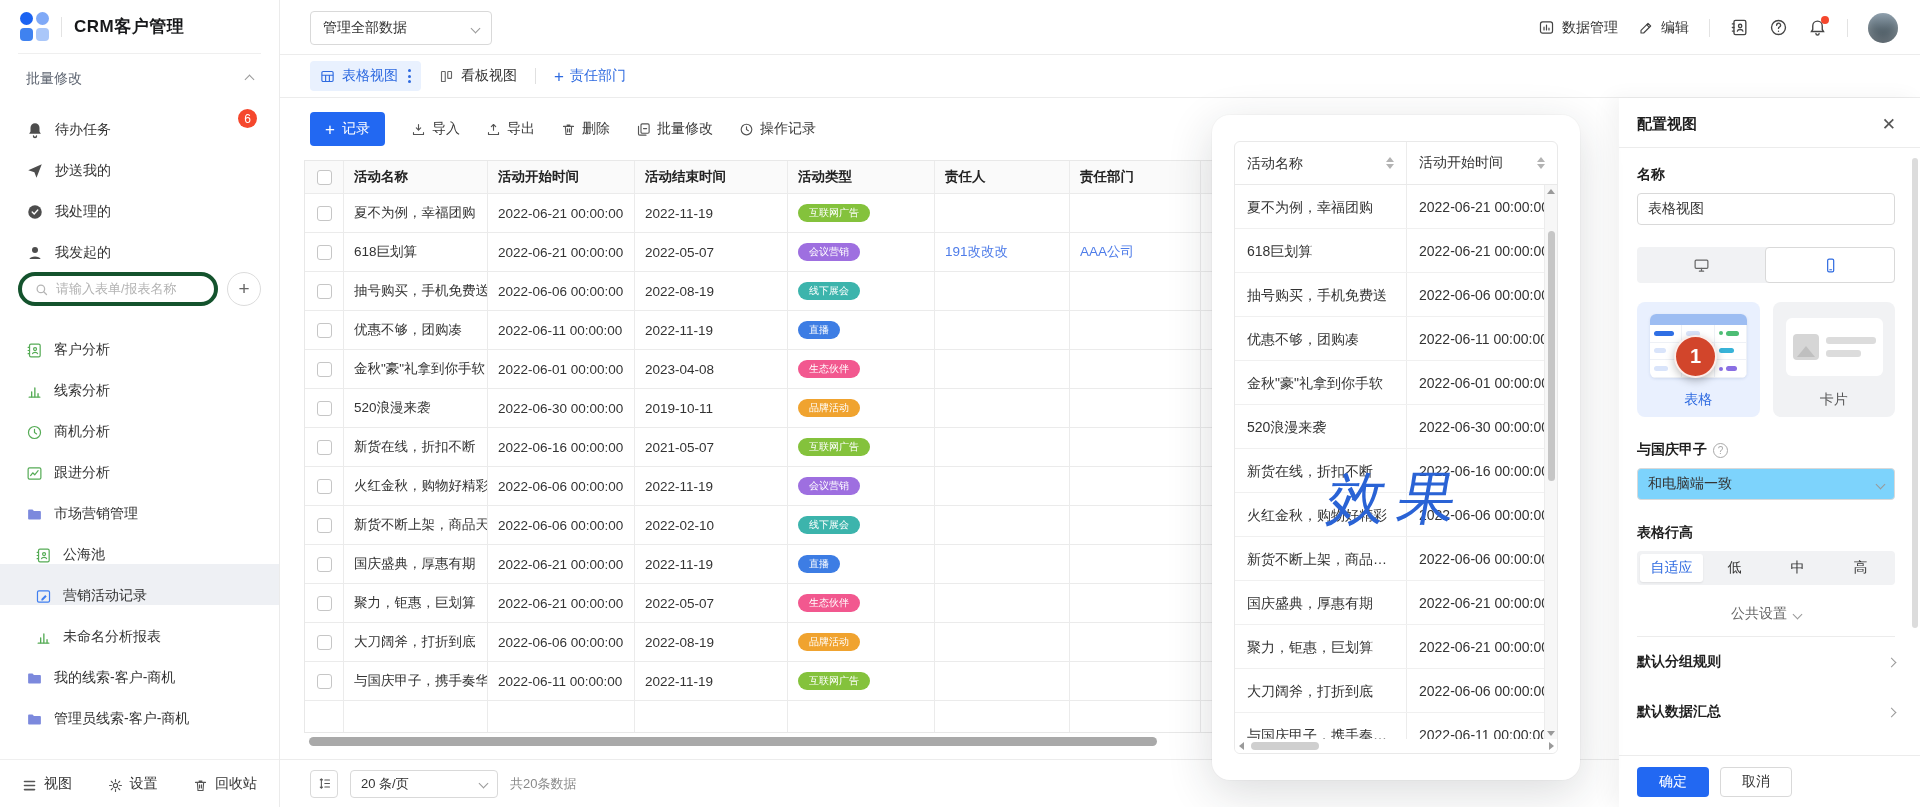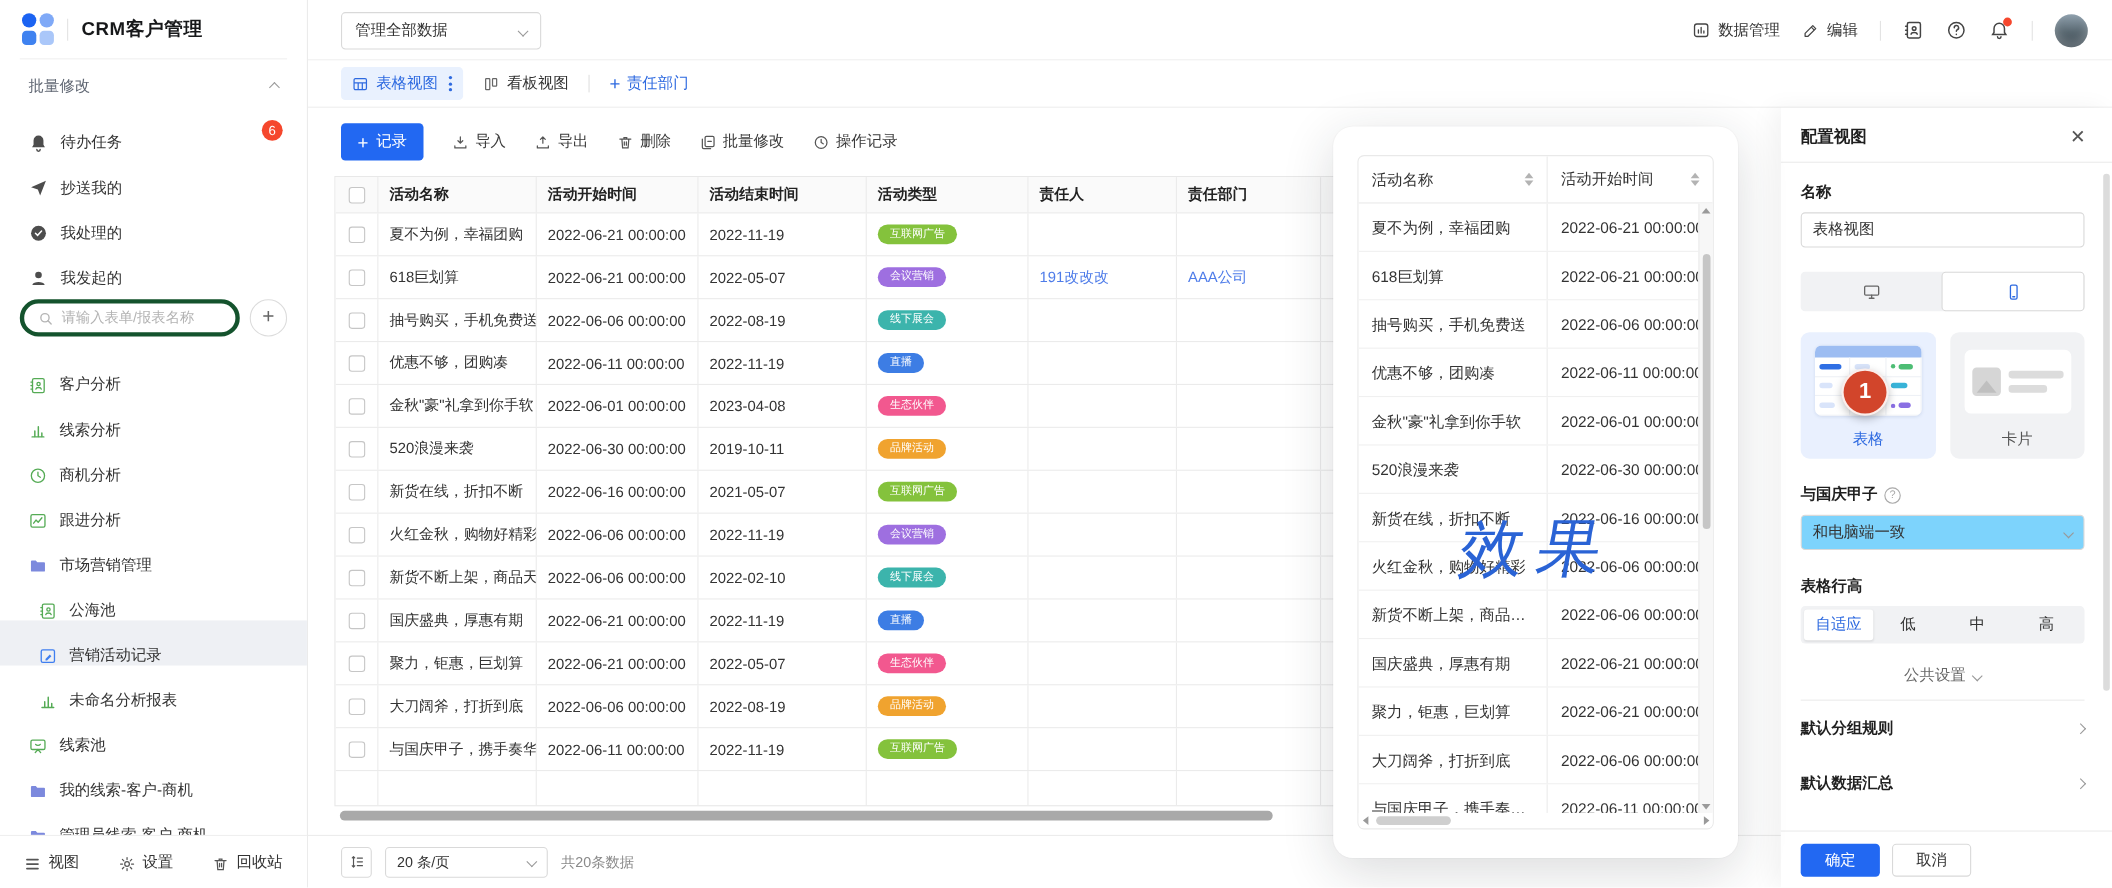--- a/index.html
+++ b/index.html
@@ -406,28 +406,20 @@
     </div>
     <div class="side-item ind">
       <span class="icn ic-green">
           <svg width="17" height="17" viewBox="0 0 24 24" fill="none" stroke="currentColor" stroke-width="1.9" stroke-linecap="round">
             <use href="#i-bars"></use>
           </svg>
         </span>
       <span class="lbl">未命名分析报表</span>
     </div>
     <div class="side-item">
-      <span class="icn ic-green">
-          <svg width="17" height="17" viewBox="0 0 24 24" fill="none" stroke="currentColor" stroke-width="1.7" stroke-linecap="round" stroke-linejoin="round">
-            <use href="#i-present"></use>
-          </svg>
-        </span>
-      <span class="lbl">线索池</span>
-    </div>
-    <div class="side-item">
       <span class="icn ic-indigo">
           <svg width="17" height="17" viewBox="0 0 24 24" fill="none">
             <use href="#i-folder"></use>
           </svg>
         </span>
       <span class="lbl">我的线索-客户-商机</span>
     </div>
     <div class="side-item">
       <span class="icn ic-indigo">
           <svg width="17" height="17" viewBox="0 0 24 24" fill="none">

